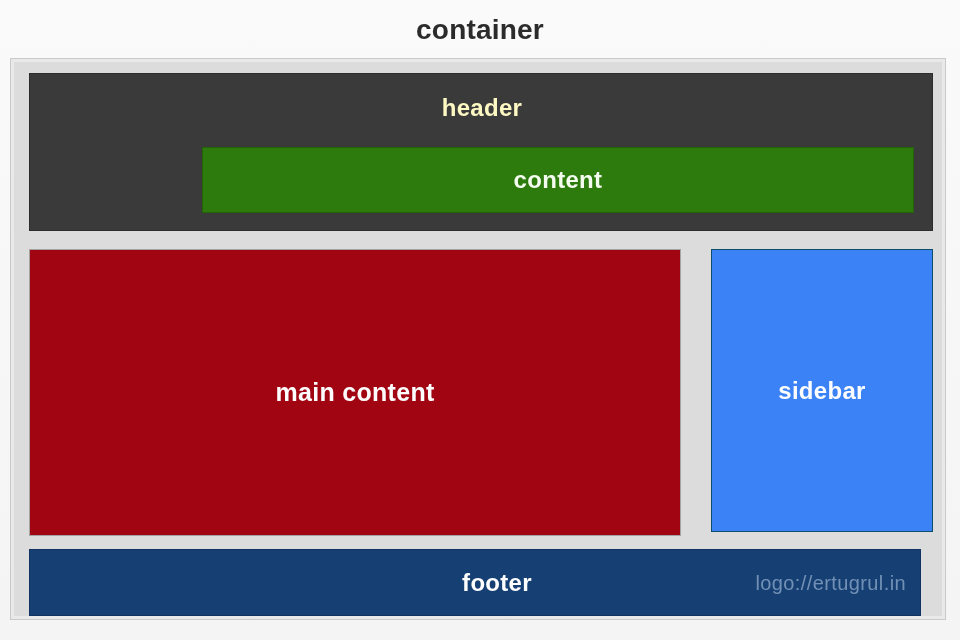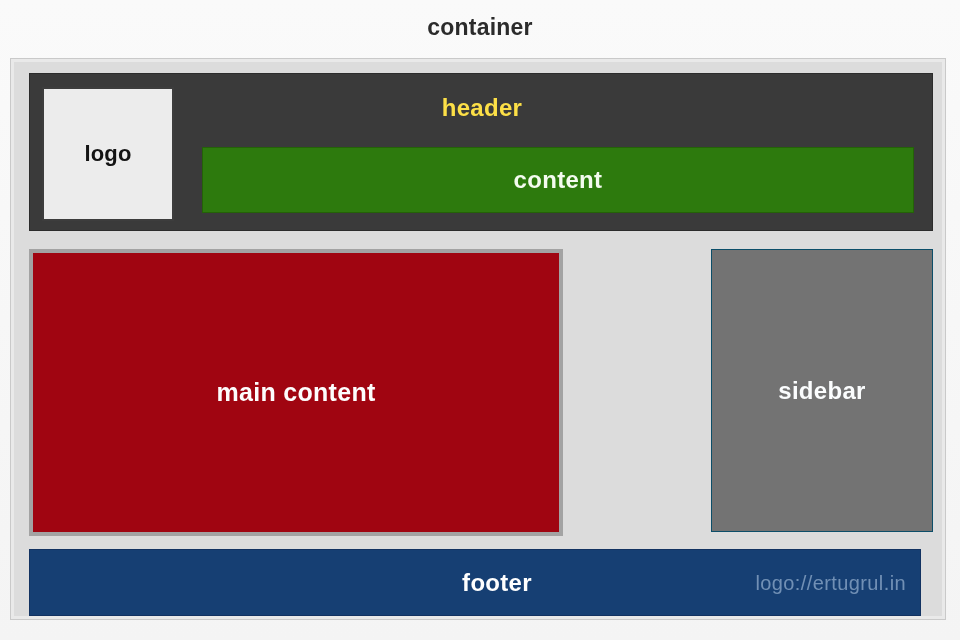--- a/index.html
+++ b/index.html
@@ -22,21 +22,21 @@
     inset: 0;
     background: linear-gradient(180deg, #fafafa 0%, #f4f4f4 100%);
   }
 
   .container-title {
     position: absolute;
     top: 14px;
     left: 0;
     width: 960px;
     text-align: center;
-    font-size: 23px;
+    font-size: 28px;
     font-weight: bold;
     color: #2b2b2b;
     letter-spacing: 0.2px;
   }
 
   
   .container-frame {
     position: absolute;
     left: 10px;
     top: 58px;
@@ -59,21 +59,21 @@
   }
 
   .header-label {
     position: absolute;
     top: 20px;
     left: 0;
     width: 904px;
     text-align: center;
     font-size: 24px;
     font-weight: bold;
-    color: #fde047;
+    color: #fef9c3;
     letter-spacing: 0.3px;
   }
 
   .logo {
     position: absolute;
     left: 12px;
     top: 13px;
     width: 132px;
     height: 134px;
     background: #ececec;
@@ -108,43 +108,43 @@
     font-weight: bold;
     color: #f4fbef;
     letter-spacing: 0.3px;
   }
 
   
   .main-content {
     position: absolute;
     left: 18px;
     top: 190px;
-    width: 534px;
+    width: 652px;
     height: 287px;
     background: #a00511;
-    border: 4px solid #a3a3a3;
+    border: 1px solid #a3a3a3;
     display: flex;
     align-items: center;
     justify-content: center;
   }
 
   .main-content-label {
     font-size: 25px;
     font-weight: bold;
     color: #fdfdfd;
     letter-spacing: 0.3px;
   }
 
   .sidebar {
     position: absolute;
     left: 700px;
     top: 190px;
     width: 222px;
     height: 283px;
-    background: #737373;
+    background: #3b82f6;
     border: 1px solid #0c4e69;
     display: flex;
     align-items: center;
     justify-content: center;
   }
 
   .sidebar-label {
     font-size: 24px;
     font-weight: bold;
     color: #fbfdfe;
@@ -190,23 +190,20 @@
 <div class="page">
 
   <div class="container-title">container</div>
 
   <div class="container-frame">
 
     <div class="header">
 
       <div class="header-label">header</div>
 
-      <div class="logo">
-        <span class="logo-label">logo</span>
-      </div>
 
       <div class="navbar">
         <span class="navbar-label">content</span>
       </div>
 
     </div>
 
     <div class="main-content">
       <span class="main-content-label">main content</span>
     </div>

